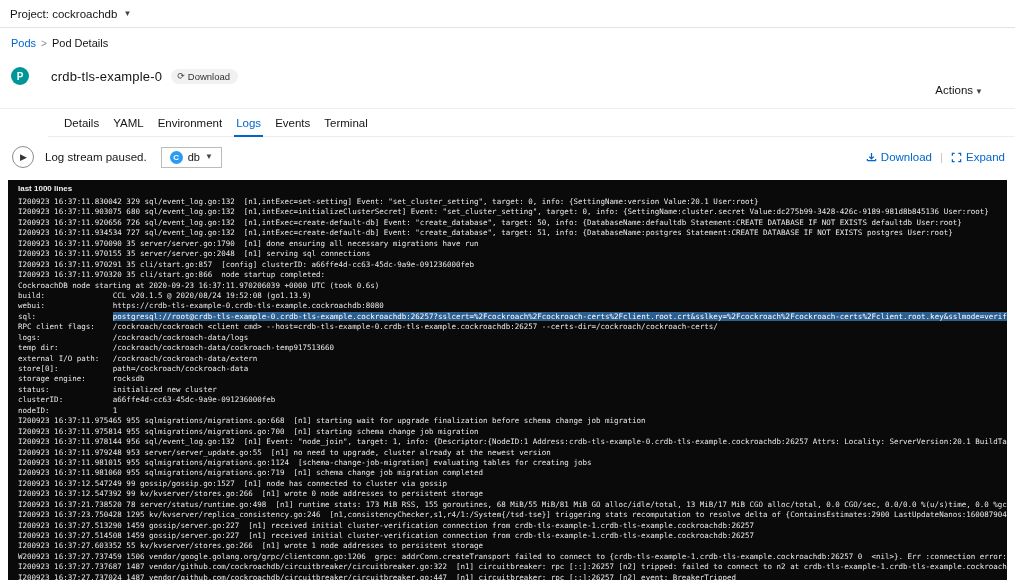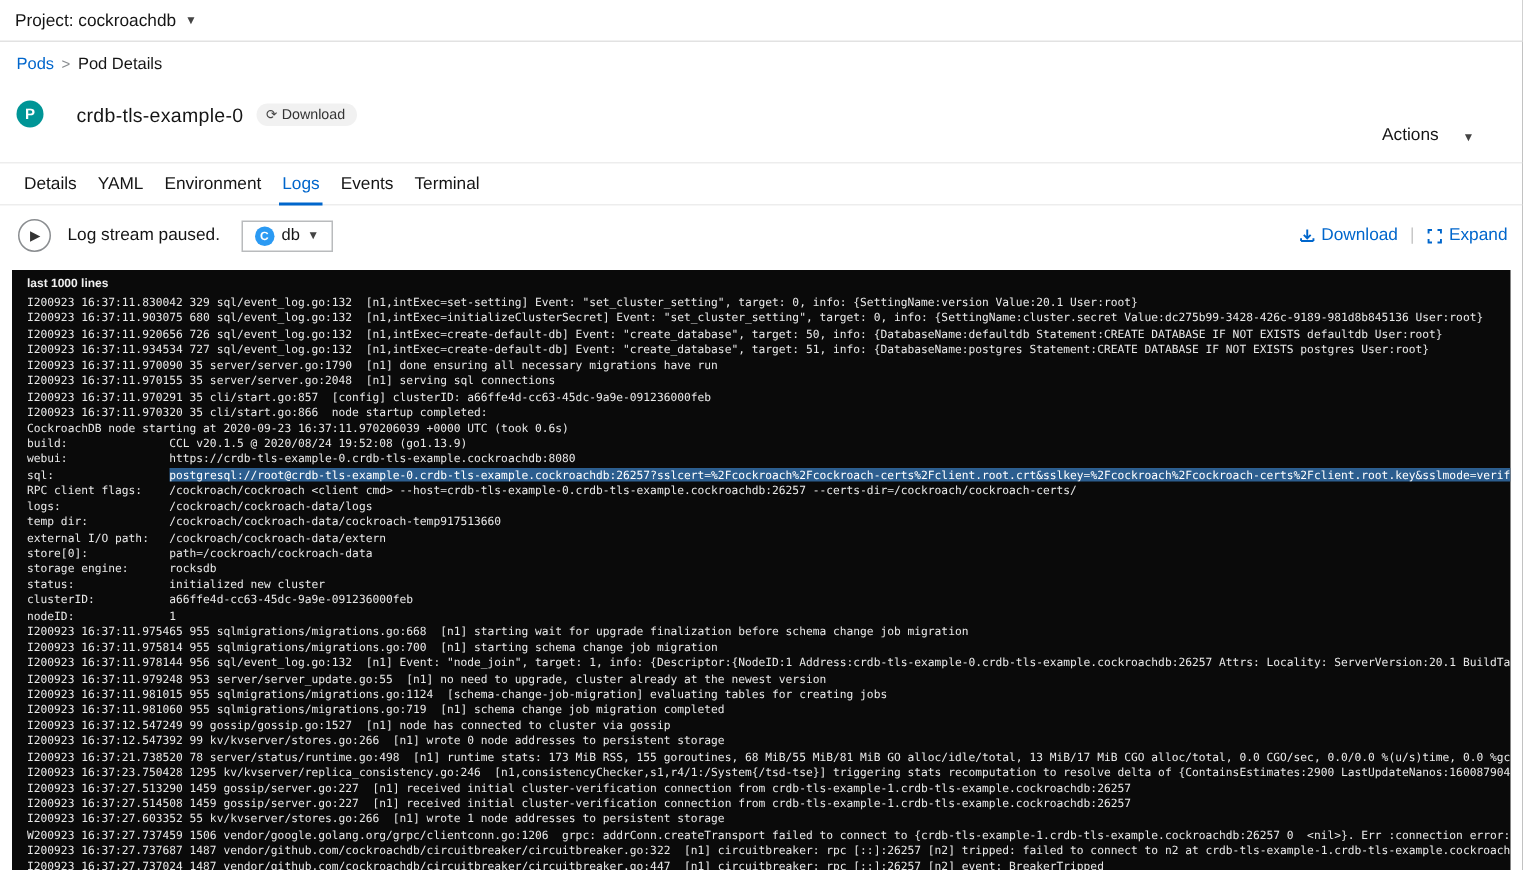--- a/index.html
+++ b/index.html
@@ -28,26 +28,26 @@
   .crumb-current{color:var(--text-dark);}
 
   
   .title-row{display:flex;align-items:center;margin:7px 10px 0 11px;}
   .pod-badge{width:18px;height:18px;border-radius:50%;background:var(--pod-badge);color:#fff;
     font-size:10px;font-weight:bold;display:flex;align-items:center;justify-content:center;flex:0 0 auto;}
   .pod-title{font-size:13px;margin-left:22px;letter-spacing:.2px;}
   .status-pill{margin-left:9px;background:#f1f1f1;border-radius:9px;padding:2px 8px 2px 6px;
     font-size:9.5px;display:flex;align-items:center;gap:3px;color:#333;}
   .sync-glyph{font-size:9px;color:#444;}
-  .actions{margin-left:auto;display:flex;align-items:flex-end;gap:16px;font-size:11.5px;cursor:pointer;padding-right:22px;margin-top:28px;}
+  .actions{margin-left:auto;display:flex;align-items:flex-end;gap:2px;font-size:11.5px;cursor:pointer;padding-right:22px;margin-top:28px;}
 
   .divider{border-top:1px solid var(--border);margin-top:12px;}
 
   
-  .tabs{display:flex;gap:10px;padding:0 0 0 14px;border-bottom:1px solid var(--border);}
+  .tabs{display:flex;gap:10px;padding:0 0 0 14px;border-bottom:1px solid var(--border);margin-left:48px;}
   .tab{font-size:11.5px;padding:8px 2px 7px;cursor:pointer;color:var(--text-dark);}
   .tab.active{color:var(--accent);border-bottom:2px solid var(--accent);margin-bottom:-1px;padding-bottom:6px;}
 
   
   .log-toolbar{display:flex;align-items:center;margin:9px 10px 7px 12px;}
   .play-btn{width:22px;height:22px;border-radius:50%;border:1px solid #8a8d90;background:#fff;
     display:flex;align-items:center;justify-content:center;cursor:pointer;flex:0 0 auto;}
   .play-btn span{font-size:9px;color:#333;margin-left:1px;}
   .stream-status{font-size:11.5px;margin:0 14px 0 11px;text-align:right;}
   .container-select{display:flex;align-items:center;gap:5px;border:1px solid #b9bbbd;background:#fff;

